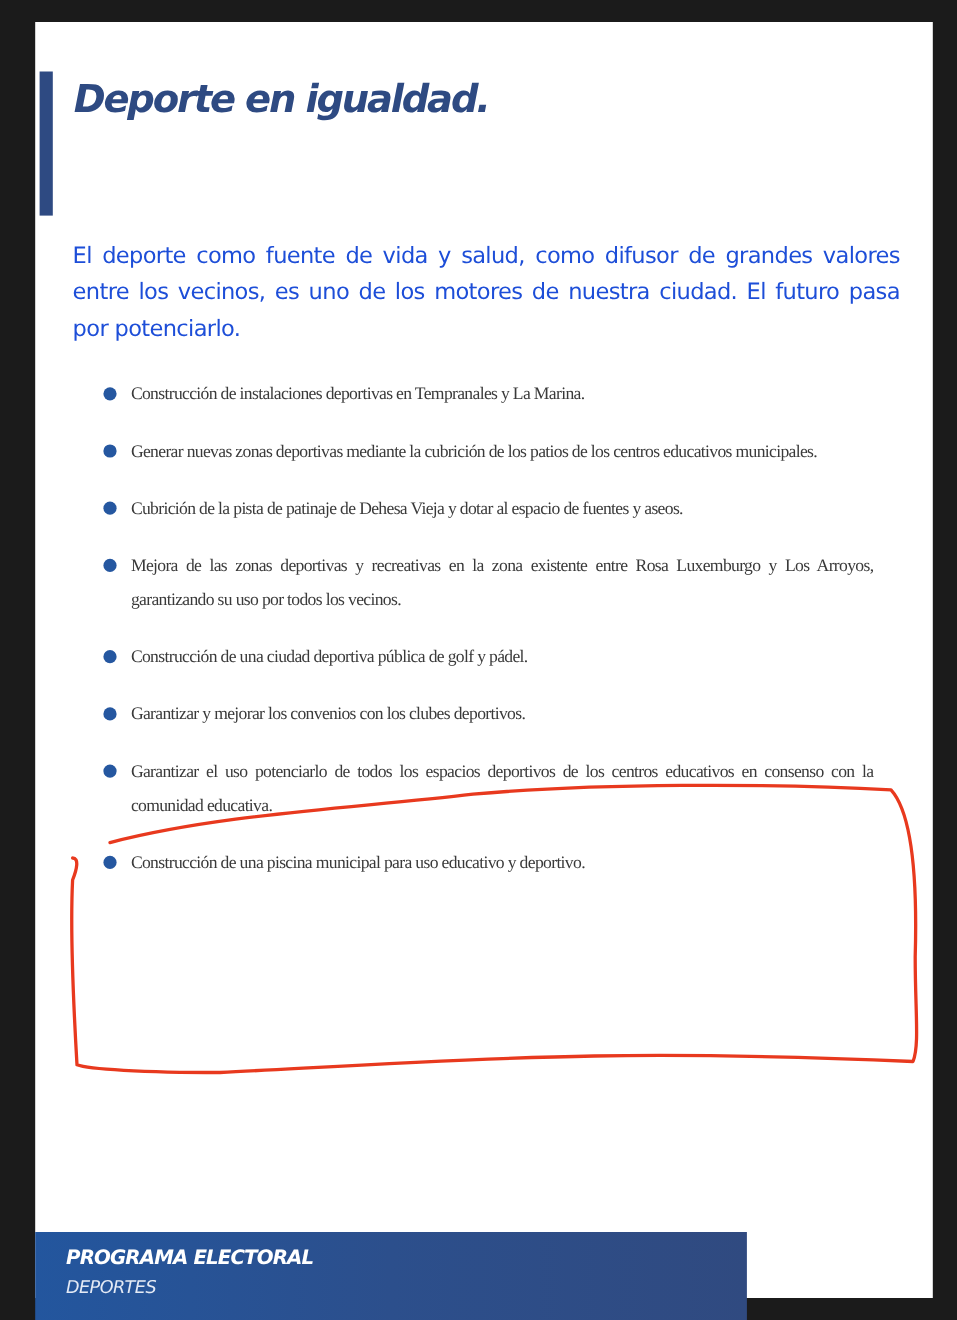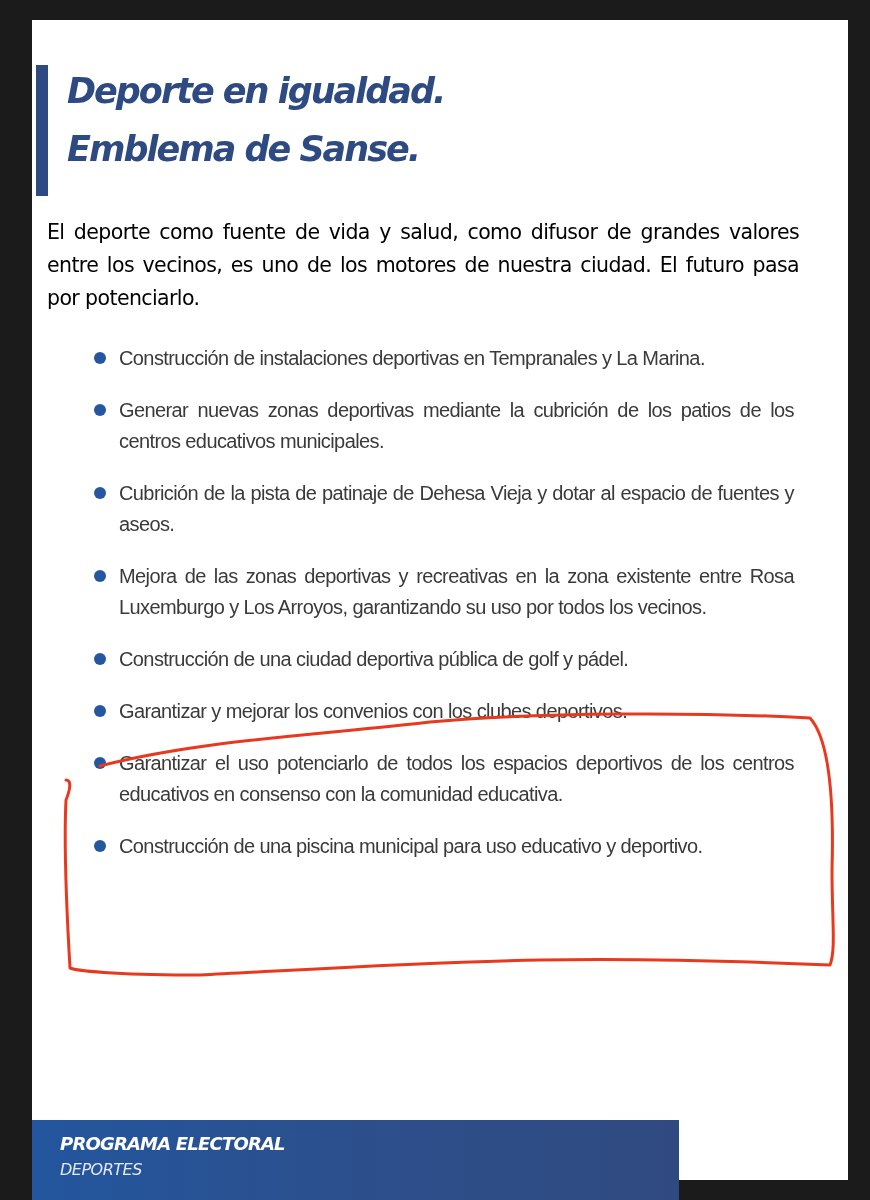--- a/index.html
+++ b/index.html
@@ -1,39 +1,38 @@
 <!DOCTYPE html>
 <html><head>
 <meta charset="utf-8">
 <style>
   html,body{margin:0;padding:0;}
   body{width:870px;height:1200px;background:#1b1b1b;position:relative;overflow:hidden;font-family:"Liberation Sans",sans-serif;}
   .page{position:absolute;left:32px;top:20px;width:816px;height:1160px;background:#ffffff;}
   .title-bar{position:absolute;left:4px;top:45px;width:12px;height:131px;background:#2e4a82;}
   .title{position:absolute;left:35px;top:42px;margin:0;color:#2e4a82;font-family:"DejaVu Sans",sans-serif;font-weight:bold;font-style:italic;font-size:35px;line-height:58px;letter-spacing:-2px;}
-  .intro{position:absolute;left:15px;top:196px;width:752px;margin:0;color:#000000;font-family:"DejaVu Sans",sans-serif;font-size:20.5px;line-height:33px;text-align:justify;letter-spacing:-0.6px;}
+  .intro{position:absolute;left:34px;top:196px;width:752px;margin:0;color:#1d4ed8;font-family:"DejaVu Sans",sans-serif;font-size:20.5px;line-height:33px;text-align:justify;letter-spacing:-0.6px;}
   ul.items{position:absolute;left:62px;top:323px;width:700px;margin:0;padding:0;list-style:none;}
-  ul.items li{position:relative;color:#3a3a3a;font-family:Liberation Sans, sans-serif;font-size:20px;line-height:31px;text-align:justify;letter-spacing:-0.6px;margin:0 0 21px 25px;}
+  ul.items li{position:relative;color:#3a3a3a;font-family:Liberation Serif, serif;font-size:16px;line-height:31px;text-align:justify;letter-spacing:-0.6px;margin:0 0 21px 25px;}
   .bullet{position:absolute;left:-25px;top:9px;width:12px;height:12px;border-radius:50%;background:#2557a0;}
   .footer{position:absolute;left:0;top:1100px;width:647px;height:82px;background:linear-gradient(90deg,#23569e 0%,#2c4f8c 50%,#304a80 100%);}
   .f-title{position:absolute;left:28px;top:13px;color:#fff;font-family:"DejaVu Sans",sans-serif;font-weight:bold;font-style:italic;font-size:18px;letter-spacing:-0.8px;}
   .f-sub{position:absolute;left:28px;top:40px;color:#e4eaf5;font-family:"DejaVu Sans",sans-serif;font-style:italic;font-size:16px;letter-spacing:-0.5px;}
   .f-page{position:absolute;left:684px;top:25px;color:#fff;font-family:"DejaVu Sans",sans-serif;font-size:24px;}
   .f-sep{position:absolute;left:730px;top:14px;width:3px;height:46px;background:#fff;}
   .f-logo{position:absolute;left:742px;top:18px;width:40px;height:38px;}
   .annotation{position:absolute;left:0;top:0;width:870px;height:1200px;pointer-events:none;}
 </style>
 </head>
 <body>
 
 <div class="page">
   <div class="title-bar"></div>
   <h1 class="title">
     <span>Deporte en igualdad.</span><br>
-    <span>Emblema de Sanse.</span>
   </h1>
   <p class="intro">El deporte como fuente de vida y salud, como difusor de grandes valores entre los vecinos, es uno de los motores de nuestra ciudad. El futuro pasa por potenciarlo.</p>
 
   <ul class="items">
     <li><span class="bullet"></span><span>Construcción de instalaciones deportivas en Tempranales y La Marina.</span></li>
     <li><span class="bullet"></span><span>Generar nuevas zonas deportivas mediante la cubrición de los patios de los centros educativos municipales.</span></li>
     <li><span class="bullet"></span><span>Cubrición de la pista de patinaje de Dehesa Vieja y dotar al espacio de fuentes y aseos.</span></li>
     <li><span class="bullet"></span><span>Mejora de las zonas deportivas y recreativas en la zona existente entre Rosa Luxemburgo y Los Arroyos, garantizando su uso por todos los vecinos.</span></li>
     <li><span class="bullet"></span><span>Construcción de una ciudad deportiva pública de golf y pádel.</span></li>
     <li><span class="bullet"></span><span>Garantizar y mejorar los convenios con los clubes deportivos.</span></li>

